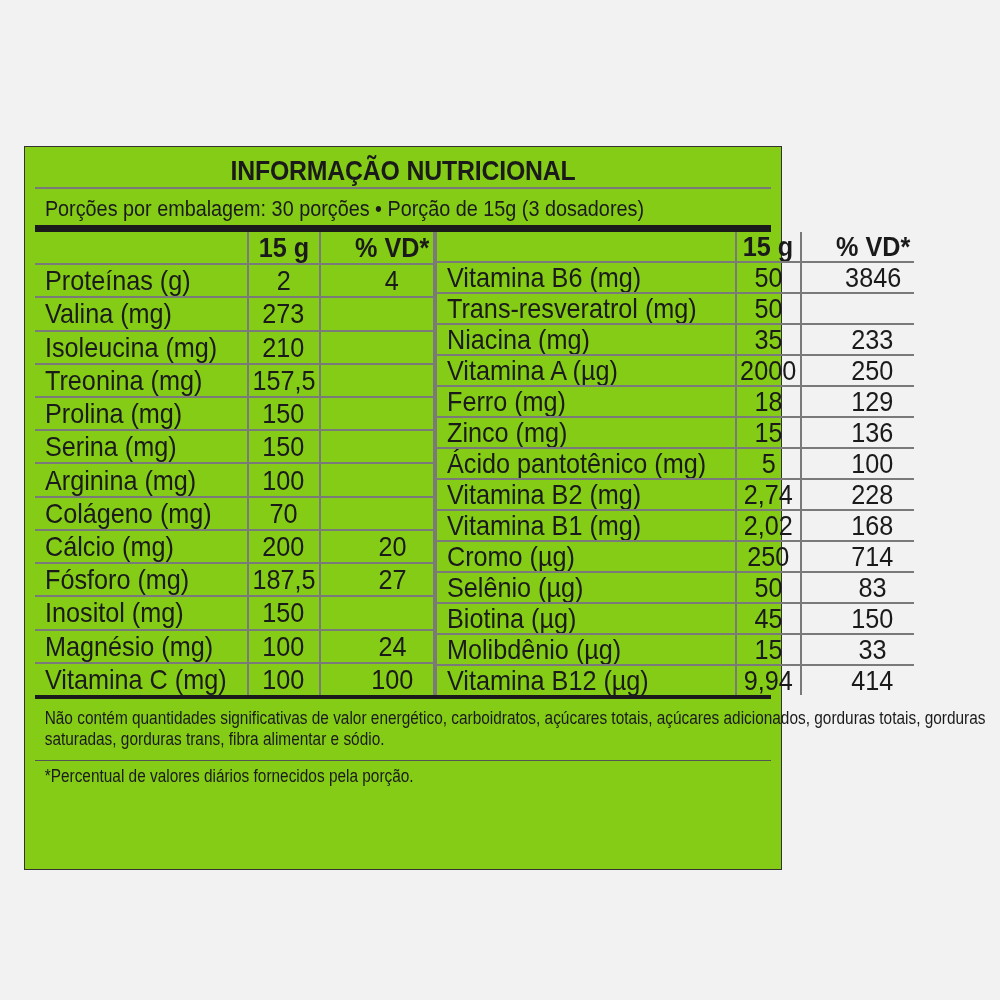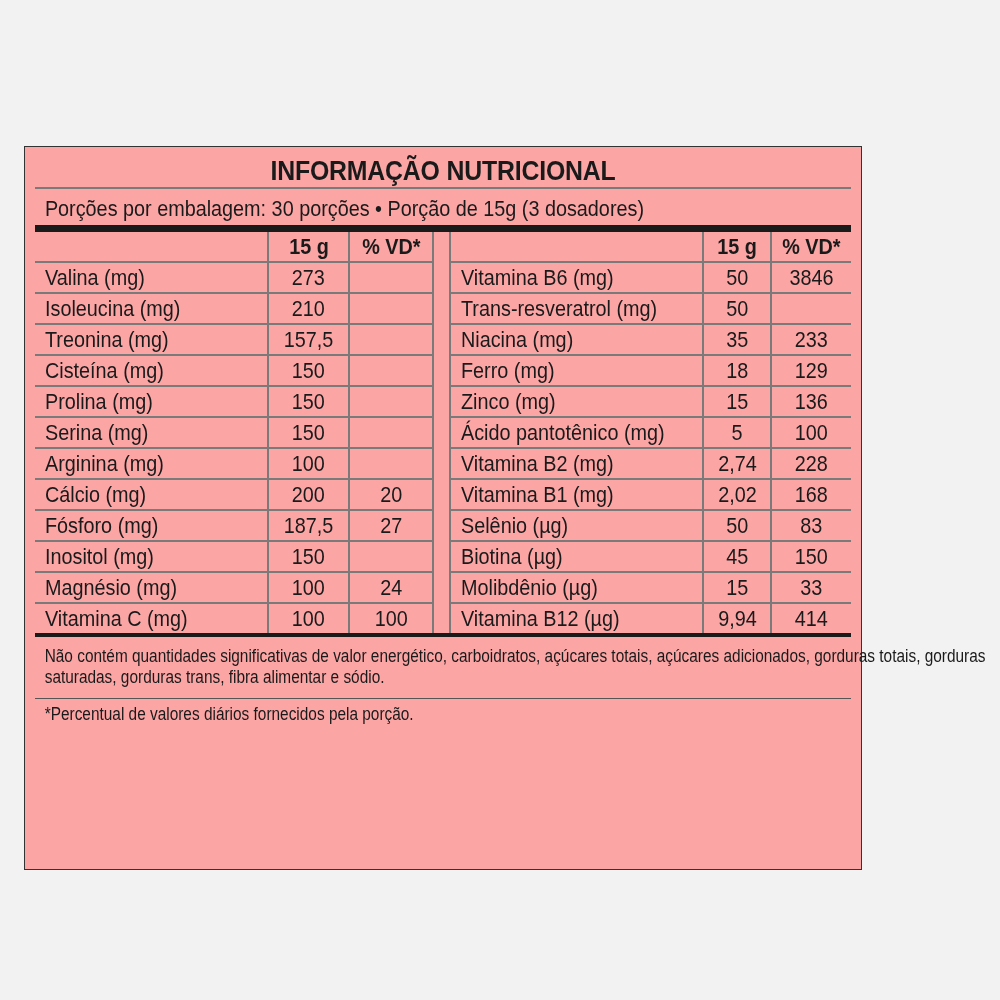--- a/index.html
+++ b/index.html
@@ -2,47 +2,47 @@
 <html><head>
 <meta charset="utf-8">
 <style>
   html, body { margin:0; padding:0; }
   body {
     width:1000px; height:1000px; background:#f2f2f2;
     font-family:"Liberation Sans", "DejaVu Sans", sans-serif;
     color:#1a1a1a; position:relative; overflow:hidden;
   }
   .label-box {
-    position:absolute; left:24px; top:146px; width:838px; height:724px;
-    background:#fca5a5; border:1px solid #333;
+    position:absolute; left:24px; top:146px; width:758px; height:724px;
+    background:#84cc16; border:1px solid #333;
     box-sizing:border-box;
   }
   .inner { position:absolute; left:10px; right:10px; top:0; }
   .title {
     text-align:center; font-weight:bold; font-size:27px;
     height:40px; line-height:48px; letter-spacing:-0.2px;
     transform:scaleX(0.92);
   }
   .title-rule { height:2px; background:#7a7a7a; margin-top:0; }
   .serving {
     font-size:22px; height:36px; line-height:40px; padding-left:11px;
     transform-origin:left center; transform:scaleX(0.9); white-space:nowrap;
   }
   .thick { height:7px; background:#1a1a1a; }
   .tables { display:flex; position:relative; }
-  table { border-collapse:collapse; font-size:22px; }
+  table { border-collapse:collapse; font-size:28px; }
   td {
     height:29px; padding:0; border:2px solid #7a7a7a; line-height:27px;
     white-space:nowrap; overflow:hidden;
   }
   tr:first-child td { border-top:none; }
   tr:last-child td { border-bottom:none; }
   td.name { padding-left:10px; border-left:none; }
   td.num { text-align:center; }
-  td.last { border-right:none; }
+  td.last { border-right:none;padding-left:30px; }
   th, .hdr td { font-weight:bold; }
   .cell-txt { display:inline-block; transform:scaleX(0.9); transform-origin:left center; }
   td.num .cell-txt { transform-origin:center center; }
   .gutter { width:21px; border-left:2px solid #7a7a7a; border-right:2px solid #7a7a7a; box-sizing:border-box; }
   .bottom-thick { height:4px; background:#1a1a1a; }
   .note {
     font-size:17.5px; line-height:21px; padding:9px 0 6px 11px;
     transform-origin:left top; transform:scaleX(0.88); width:1070px;
   }
   .note-rule { height:1px; background:#555; margin-top:4px; }
@@ -68,52 +68,57 @@
             <col style="width:93px">
             <col style="width:93px">
           </colgroup>
         <tbody id="left-body">
             <tr class="hdr">
               <td class="name"></td>
               <td class="num"><span class="cell-txt">15 g</span></td>
               <td class="num last"><span class="cell-txt">% VD*</span></td>
             </tr>
             <tr>
+              <td class="name"><span class="cell-txt">Proteínas (g)</span></td>
+              <td class="num"><span class="cell-txt">2</span></td>
+              <td class="num last"><span class="cell-txt">4</span></td>
+            </tr>
+            <tr>
               <td class="name"><span class="cell-txt">Valina (mg)</span></td>
               <td class="num"><span class="cell-txt">273</span></td>
               <td class="num last"><span class="cell-txt"></span></td>
             </tr>
             <tr>
               <td class="name"><span class="cell-txt">Isoleucina (mg)</span></td>
               <td class="num"><span class="cell-txt">210</span></td>
               <td class="num last"><span class="cell-txt"></span></td>
             </tr>
             <tr>
               <td class="name"><span class="cell-txt">Treonina (mg)</span></td>
               <td class="num"><span class="cell-txt">157,5</span></td>
               <td class="num last"><span class="cell-txt"></span></td>
             </tr>
             <tr>
-              <td class="name"><span class="cell-txt">Cisteína (mg)</span></td>
-              <td class="num"><span class="cell-txt">150</span></td>
-              <td class="num last"><span class="cell-txt"></span></td>
-            </tr>
-            <tr>
               <td class="name"><span class="cell-txt">Prolina (mg)</span></td>
               <td class="num"><span class="cell-txt">150</span></td>
               <td class="num last"><span class="cell-txt"></span></td>
             </tr>
             <tr>
               <td class="name"><span class="cell-txt">Serina (mg)</span></td>
               <td class="num"><span class="cell-txt">150</span></td>
               <td class="num last"><span class="cell-txt"></span></td>
             </tr>
             <tr>
               <td class="name"><span class="cell-txt">Arginina (mg)</span></td>
               <td class="num"><span class="cell-txt">100</span></td>
+              <td class="num last"><span class="cell-txt"></span></td>
+            </tr>
+            <tr>
+              <td class="name"><span class="cell-txt">Colágeno (mg)</span></td>
+              <td class="num"><span class="cell-txt">70</span></td>
               <td class="num last"><span class="cell-txt"></span></td>
             </tr>
             <tr>
               <td class="name"><span class="cell-txt">Cálcio (mg)</span></td>
               <td class="num"><span class="cell-txt">200</span></td>
               <td class="num last"><span class="cell-txt">20</span></td>
             </tr>
             <tr>
               <td class="name"><span class="cell-txt">Fósforo (mg)</span></td>
               <td class="num"><span class="cell-txt">187,5</span></td>
@@ -158,20 +163,25 @@
               <td class="name"><span class="cell-txt">Trans-resveratrol (mg)</span></td>
               <td class="num"><span class="cell-txt">50</span></td>
               <td class="num last"><span class="cell-txt"></span></td>
             </tr>
             <tr>
               <td class="name"><span class="cell-txt">Niacina (mg)</span></td>
               <td class="num"><span class="cell-txt">35</span></td>
               <td class="num last"><span class="cell-txt">233</span></td>
             </tr>
             <tr>
+              <td class="name"><span class="cell-txt">Vitamina A (µg)</span></td>
+              <td class="num"><span class="cell-txt">2000</span></td>
+              <td class="num last"><span class="cell-txt">250</span></td>
+            </tr>
+            <tr>
               <td class="name"><span class="cell-txt">Ferro (mg)</span></td>
               <td class="num"><span class="cell-txt">18</span></td>
               <td class="num last"><span class="cell-txt">129</span></td>
             </tr>
             <tr>
               <td class="name"><span class="cell-txt">Zinco (mg)</span></td>
               <td class="num"><span class="cell-txt">15</span></td>
               <td class="num last"><span class="cell-txt">136</span></td>
             </tr>
             <tr>
@@ -181,20 +191,25 @@
             </tr>
             <tr>
               <td class="name"><span class="cell-txt">Vitamina B2 (mg)</span></td>
               <td class="num"><span class="cell-txt">2,74</span></td>
               <td class="num last"><span class="cell-txt">228</span></td>
             </tr>
             <tr>
               <td class="name"><span class="cell-txt">Vitamina B1 (mg)</span></td>
               <td class="num"><span class="cell-txt">2,02</span></td>
               <td class="num last"><span class="cell-txt">168</span></td>
+            </tr>
+            <tr>
+              <td class="name"><span class="cell-txt">Cromo (µg)</span></td>
+              <td class="num"><span class="cell-txt">250</span></td>
+              <td class="num last"><span class="cell-txt">714</span></td>
             </tr>
             <tr>
               <td class="name"><span class="cell-txt">Selênio (µg)</span></td>
               <td class="num"><span class="cell-txt">50</span></td>
               <td class="num last"><span class="cell-txt">83</span></td>
             </tr>
             <tr>
               <td class="name"><span class="cell-txt">Biotina (µg)</span></td>
               <td class="num"><span class="cell-txt">45</span></td>
               <td class="num last"><span class="cell-txt">150</span></td>

